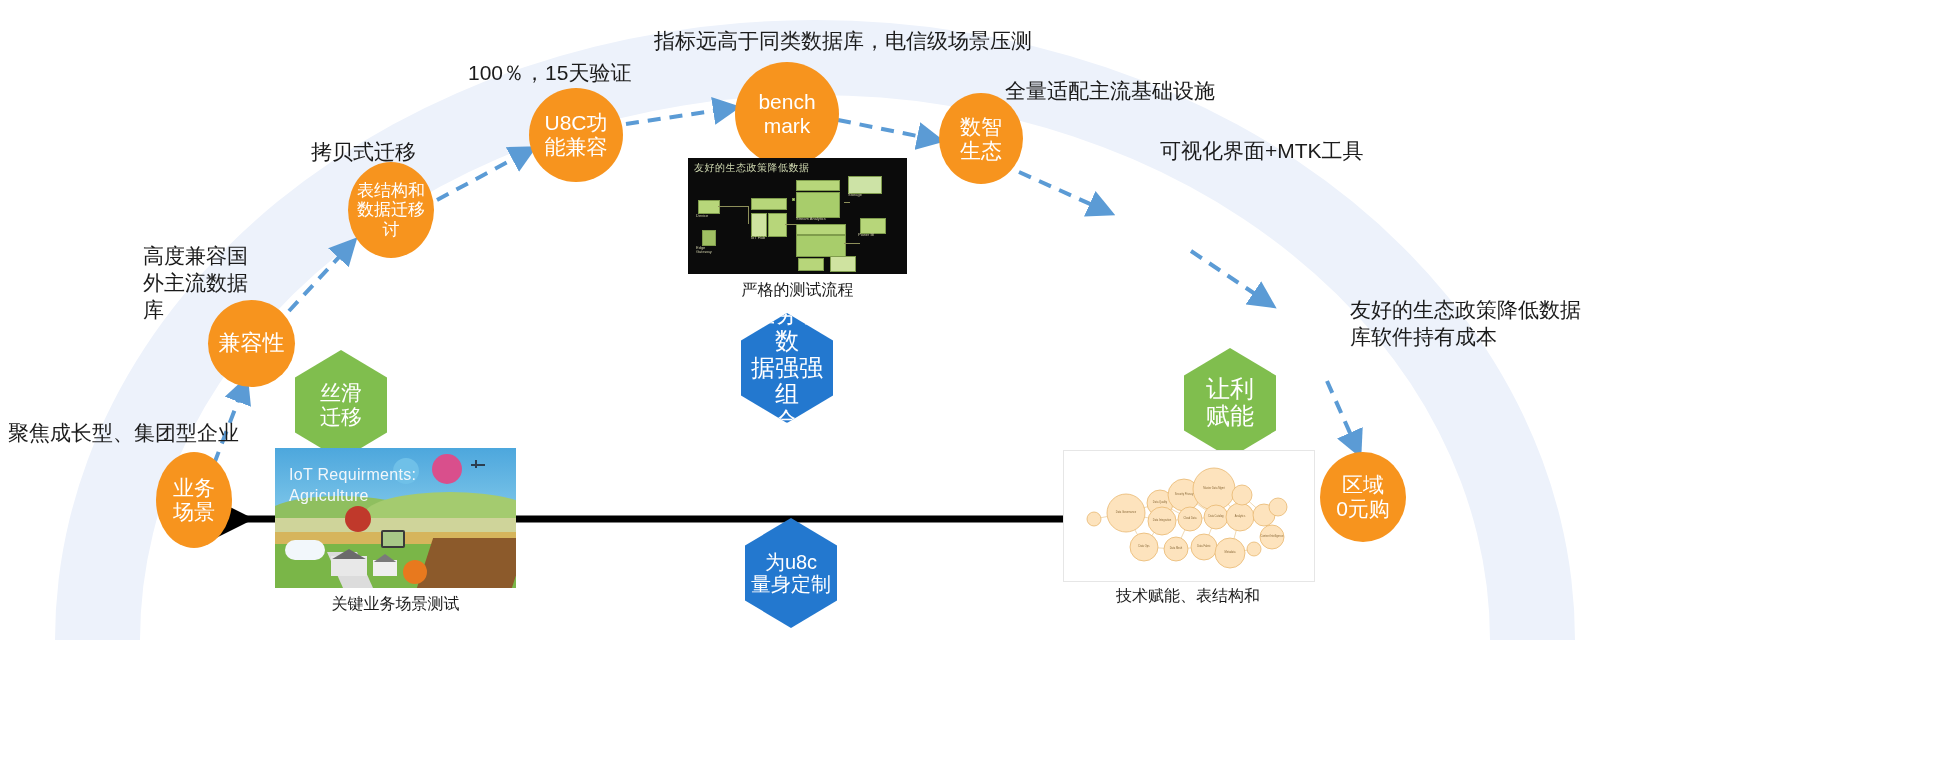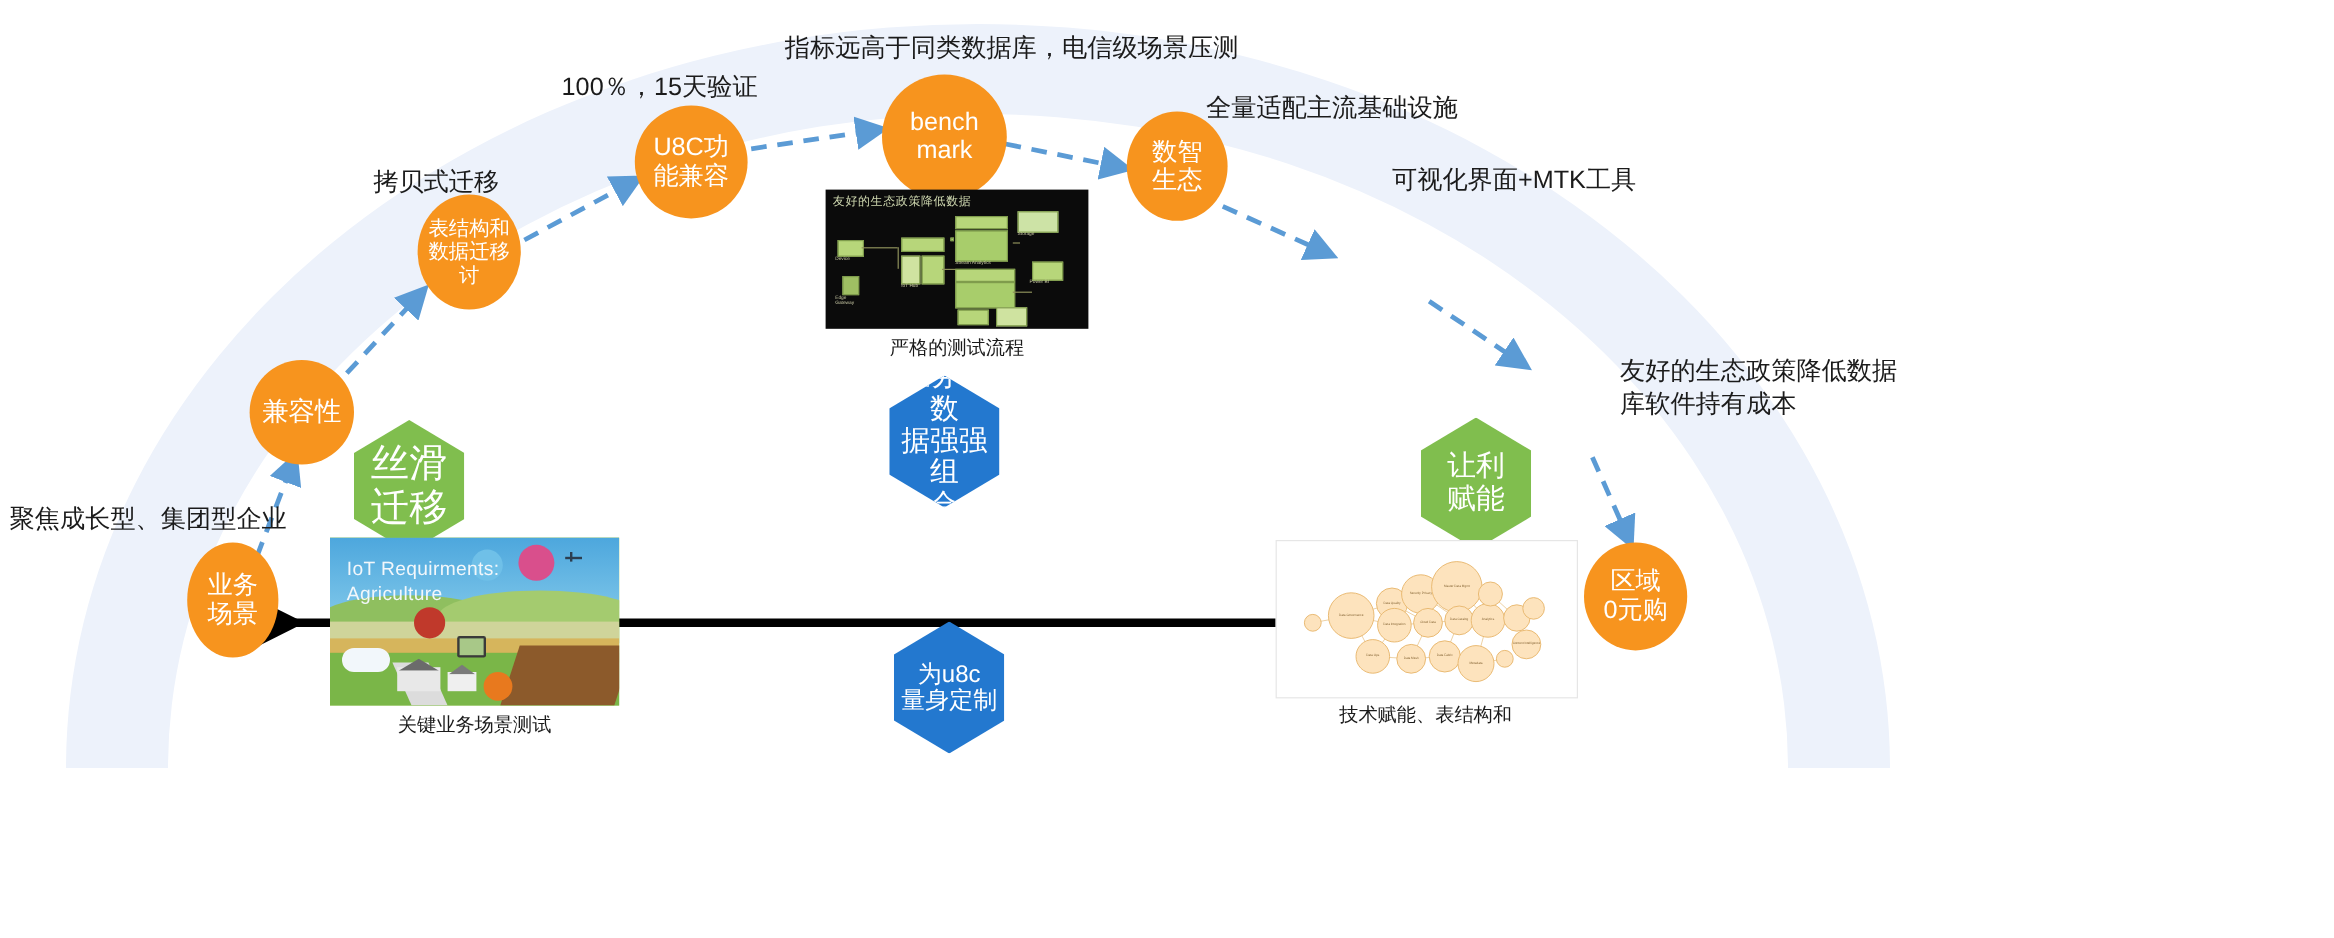--- a/index.html
+++ b/index.html
@@ -136,21 +136,21 @@
 生态</span>
   </div>
 
 
 
   <div class="node ellipse" style="left:1320px;top:452px;width:86px;height:90px;font-size:21px;">
     <span>区域
 0元购</span>
   </div>
 
-  <div class="node hex hex-green" style="left:295px;top:350px;width:92px;height:110px;font-size:32px;">
+  <div class="node hex hex-green" style="left:295px;top:350px;width:92px;height:110px;font-size:21px;">
     <span>丝滑
 迁移</span>
   </div>
 
   <div class="node hex hex-green" style="left:1184px;top:348px;width:92px;height:110px;font-size:24px;">
     <span>让利
 赋能</span>
   </div>
 
   <div class="node hex hex-blue" style="left:741px;top:313px;width:92px;height:110px;font-size:24px;">
@@ -159,20 +159,23 @@
 合</span>
   </div>
 
   <div class="node hex hex-blue" style="left:745px;top:518px;width:92px;height:110px;font-size:20px;">
     <span>为u8c
 量身定制</span>
   </div>
 
   <div class="caption" style="left:8px;top:420px;font-size:21px;">聚焦成长型、集团型企业</div>
 
+  <div class="caption" style="left:143px;top:243px;font-size:21px;">高度兼容国
+外主流数据
+库</div>
 
   <div class="caption" style="left:311px;top:139px;font-size:21px;">拷贝式迁移</div>
 
   <div class="caption" style="left:468px;top:60px;font-size:21px;">100％，15天验证</div>
 
   <div class="caption" style="left:654px;top:28px;font-size:21px;">指标远高于同类数据库，电信级场景压测</div>
 
   <div class="caption" style="left:1005px;top:78px;font-size:21px;">全量适配主流基础设施</div>
 
   <div class="caption" style="left:1160px;top:138px;font-size:21px;">可视化界面+MTK工具</div>

